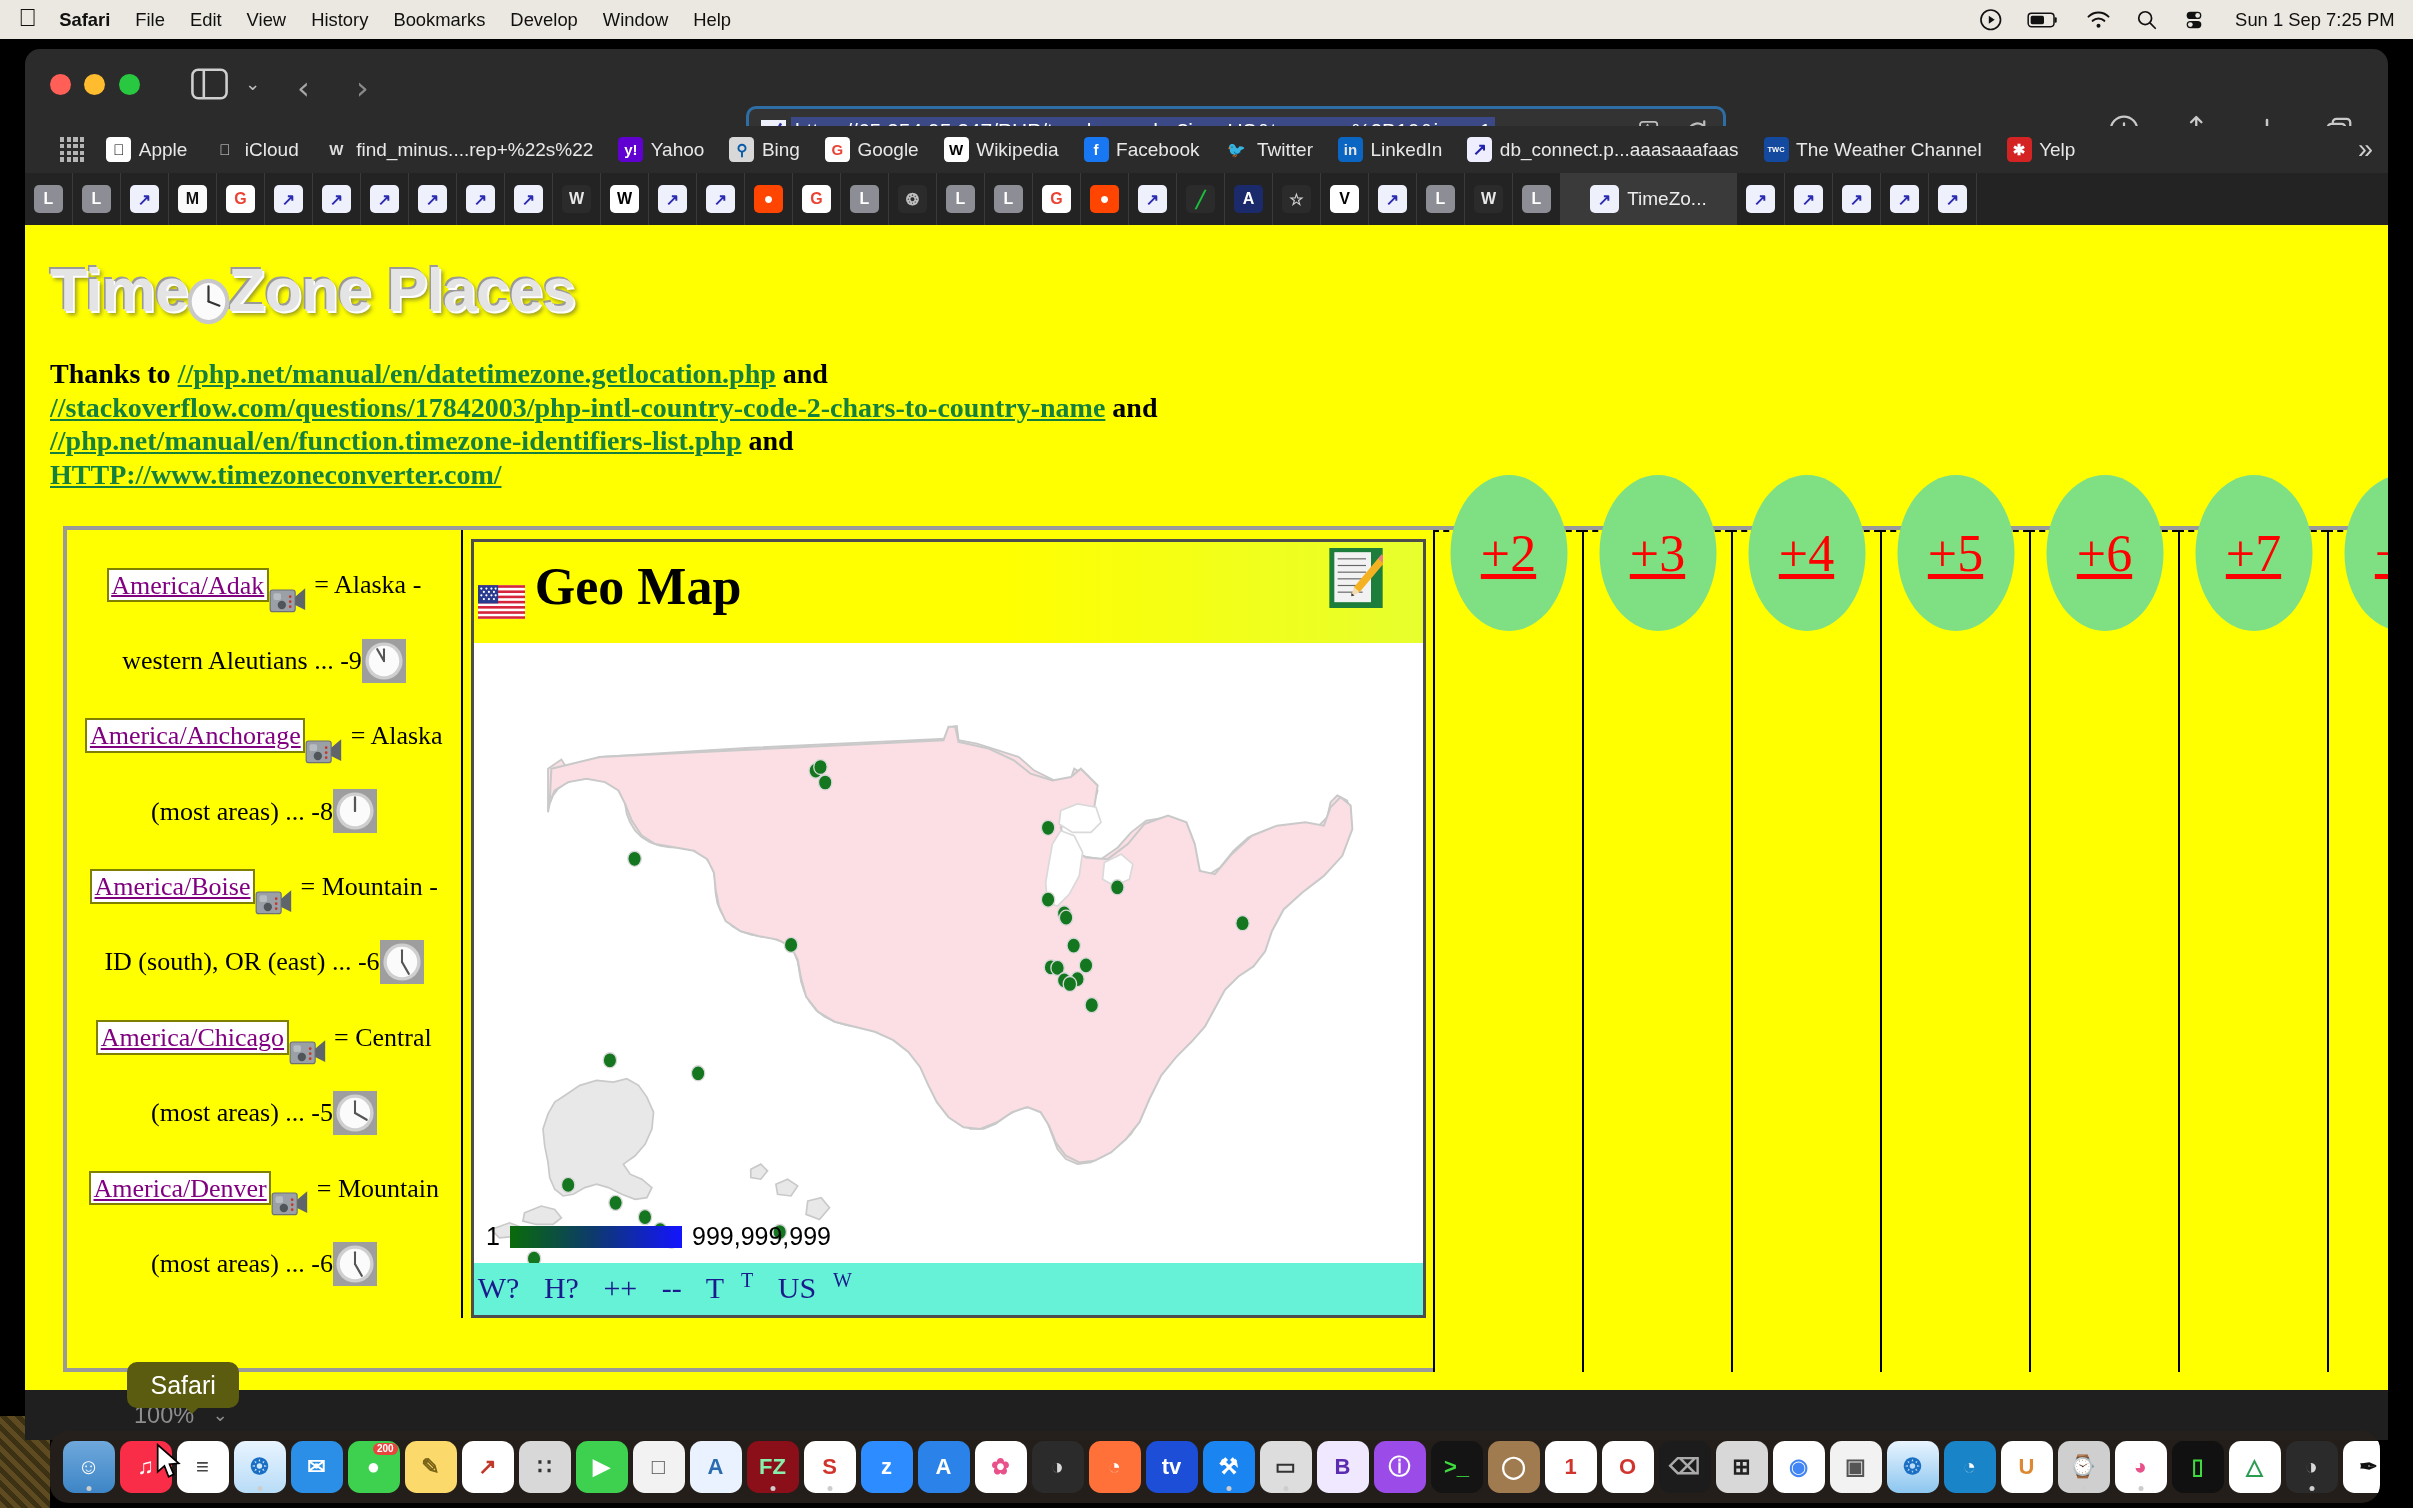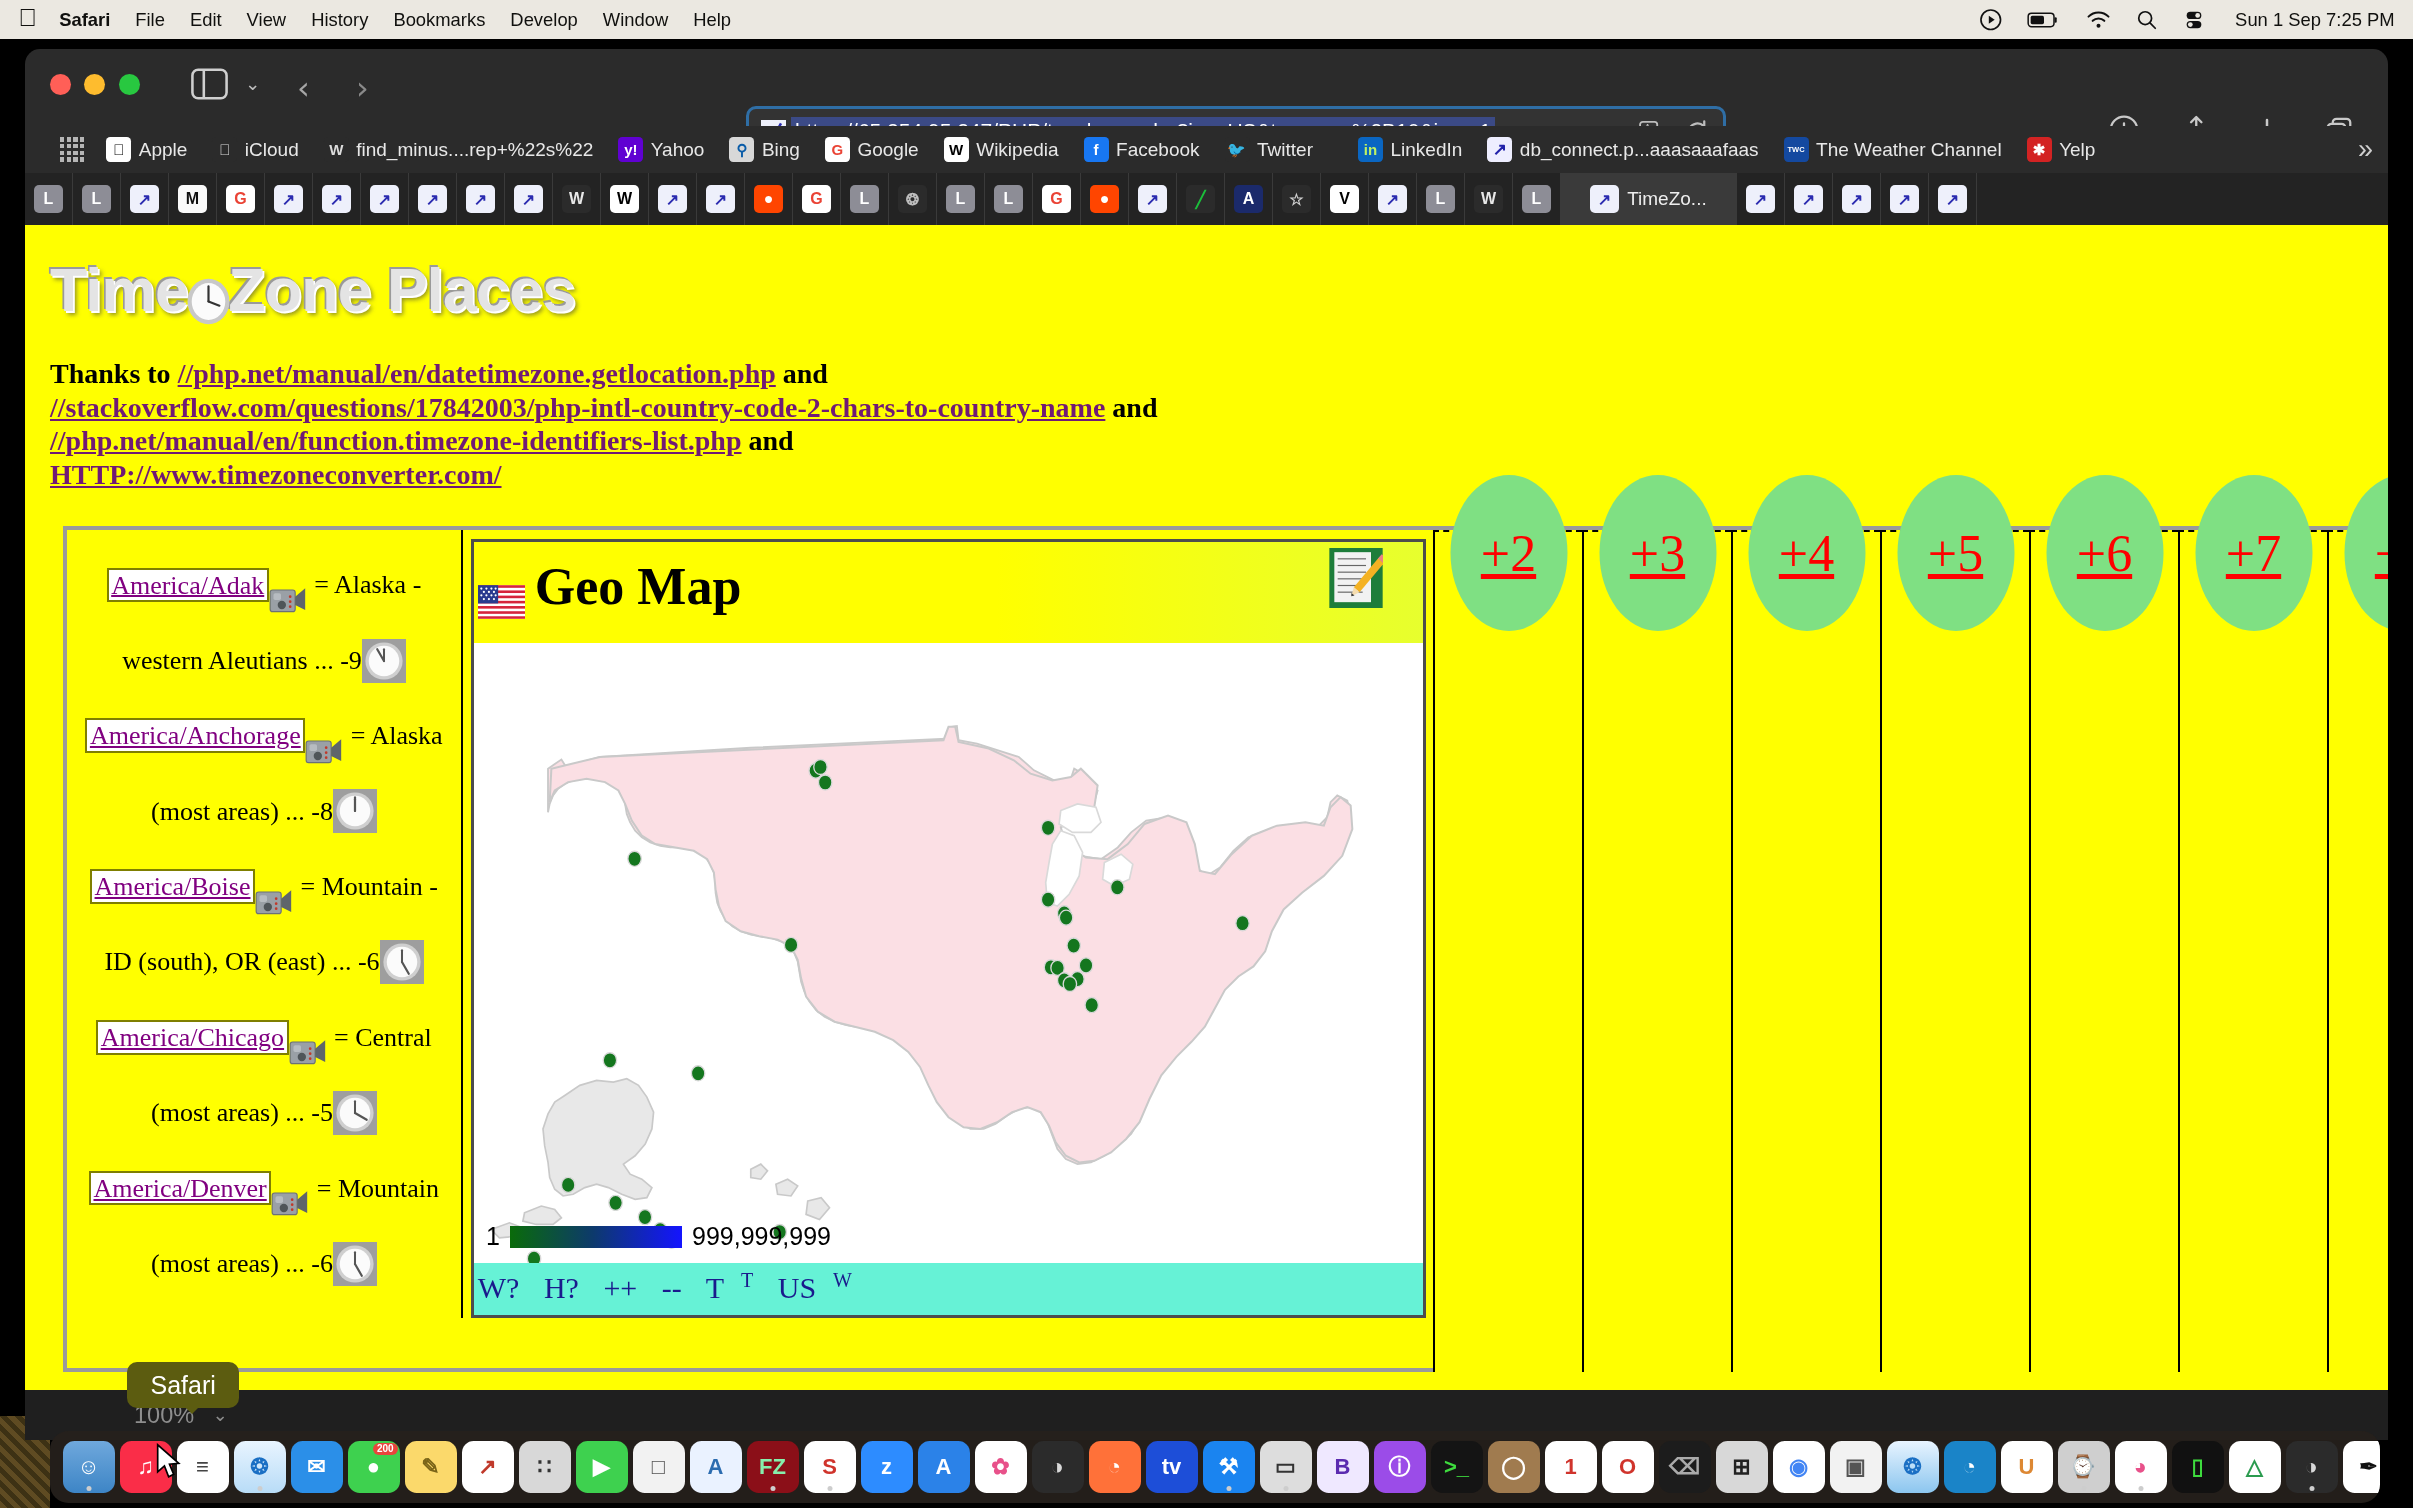--- a/index.html
+++ b/index.html
@@ -98,21 +98,21 @@
       1.7px 1.7px 0 #ffffff,
       -1.7px -1.7px 0 #9a9a9a,
       3.4px 4.2px 4.2px rgba(60,60,60,.55);
     white-space: nowrap;
     display: flex; align-items: center;
   }
   #logo .clockimg { display: inline-block; width: 47px; height: 47px; margin: 0 -3.4px; position: relative; top: 2.5px; }
   #byline { margin: 25px 0 0 25px; font-family: "Liberation Serif", serif; font-size: 34px; font-weight: bold; color: #000; }
   #byline .dash { color: #551a8b; text-decoration: underline; }
   #thanks { margin: 32px 0 0 25px; font-family: "Liberation Serif", serif; font-size: 28px; font-weight: bold; color: #000; line-height: 1.2; }
-  #thanks a { color: #701a75; text-decoration: underline; }
+  #thanks a { color: #15803d; text-decoration: underline; }
 
   
   #mainarea { position: relative; margin-top: 35px; }
   #outerframe {
     position: absolute; top: 0; left: 38px; width: 2326px; height: 846px;
     border: 4.2px solid #9a9a9a; border-right: none; background: #ffff00;
   }
   #innergrid { position: absolute; top: 0; left: 0; display: flex; align-items: flex-start; }
 
   .cell { border-left: 2.5px solid #000; border-top: 2.5px dashed #000; background: #ffff00; position: relative; }
@@ -355,21 +355,21 @@
         </div>
         <div class="bm">
           <span class="fav" style="background: rgb(24, 119, 242); color: rgb(255, 255, 255);">f</span>
           <span class="lbl">Facebook</span>
         </div>
         <div class="bm">
           <span class="fav" style="background: rgb(43, 43, 43); color: rgb(29, 161, 242);">🐦</span>
           <span class="lbl">Twitter</span>
         </div>
         <div class="bm">
-          <span class="fav" style="background: rgb(10, 102, 194); color: #bef264; margin-left: 20px;">in</span>
+          <span class="fav" style="background: rgb(10, 102, 194); color: #e5e5e5;">in</span>
           <span class="lbl">LinkedIn</span>
         </div>
         <div class="bm">
           <span class="fav" style="background: rgb(238, 238, 255); color: rgb(34, 34, 170); font-size: 17px;">↗</span>
           <span class="lbl">db_connect.p...aaasaaafaas</span>
         </div>
         <div class="bm">
           <span class="fav" style="background: rgb(20, 73, 160); color: rgb(255, 255, 255); font-size: 7.5px;">TWC</span>
           <span class="lbl">The Weather Channel</span>
         </div>

